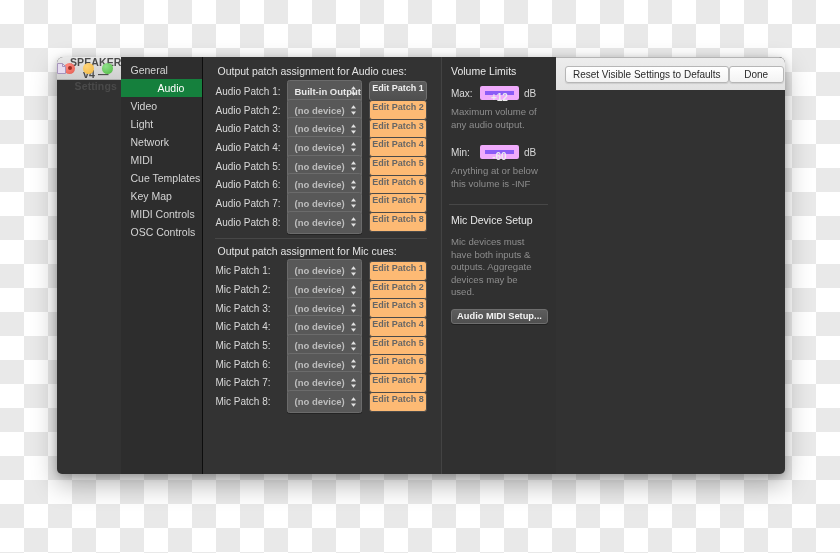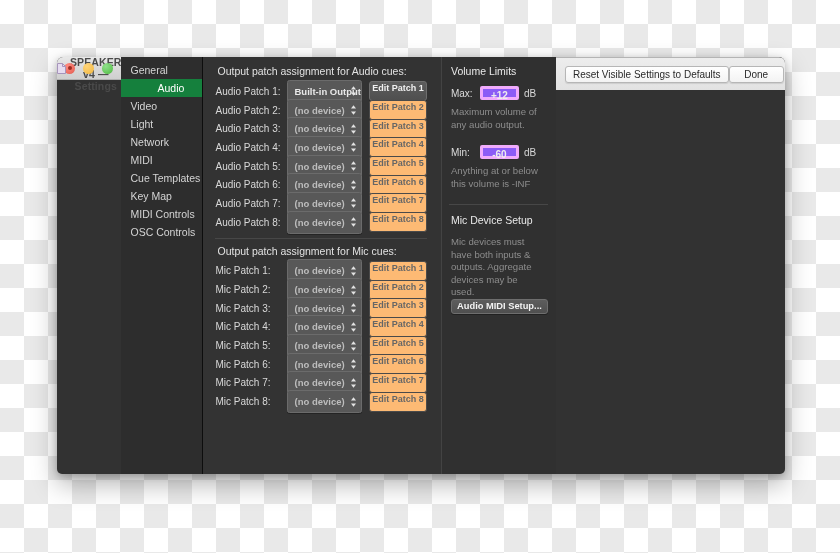--- a/index.html
+++ b/index.html
@@ -237,21 +237,21 @@
   }
   .field-label {
     font-size: 10px;
     color: #dcdcdc;
     width: 24px;
   }
   .num-field {
     width: 39px;
     height: 14px;
     background: #8b5cf6;
-    border: 3px solid #f0abfc;
+    border: 5px solid #f0abfc;
     border-radius: 2px;
     color: #ededed;
     font-size: 10px;
     font-weight: bold;
     text-align: center;
     line-height: 13px;
     box-sizing: border-box;
   }
   .unit {
     font-size: 10px;
@@ -262,21 +262,21 @@
     line-height: 12.5px;
     color: #8d8d8d;
     margin: 2px 8px 0 0;
   }
   .panel-hr {
     height: 1px;
     background: #474747;
     margin: 14px 0 9px -2px;
   }
   .amsetup-btn {
-    margin-top: 0;
+    margin-top: 10px;
     height: 15px;
     border-radius: 3px;
     border: 1px solid #6e6e6e;
     background: linear-gradient(to bottom, #5d5d5d, #4f4f4f);
     color: #f2f2f2;
     font-size: 9.3px;
     font-weight: bold;
     text-align: center;
     line-height: 13.5px;
     box-shadow: 0 1px 0 rgba(0,0,0,.3);

